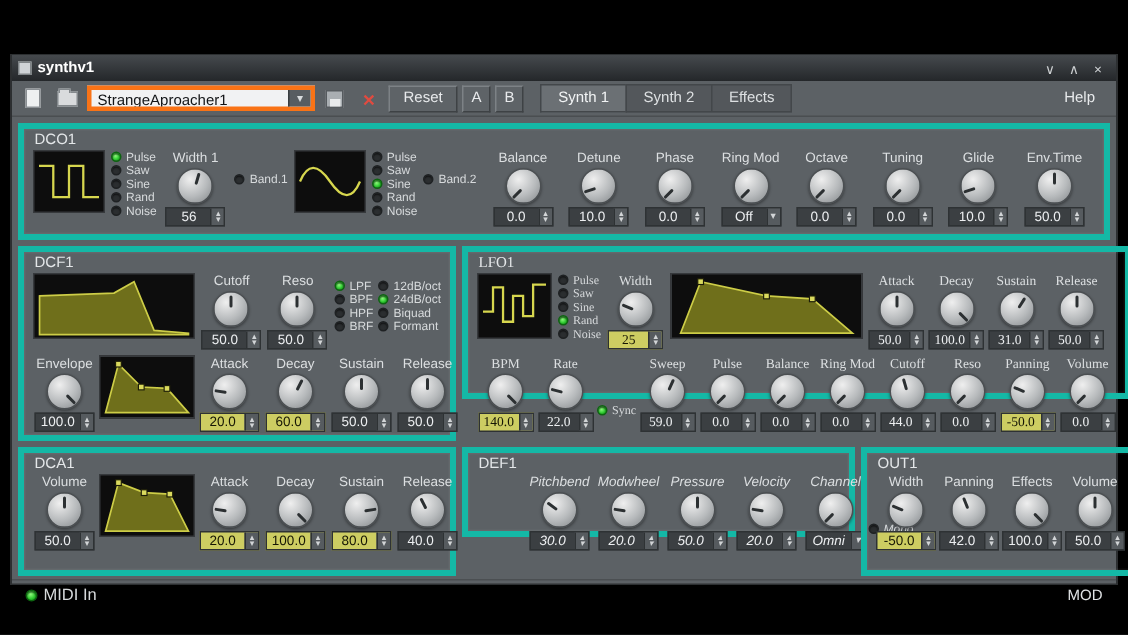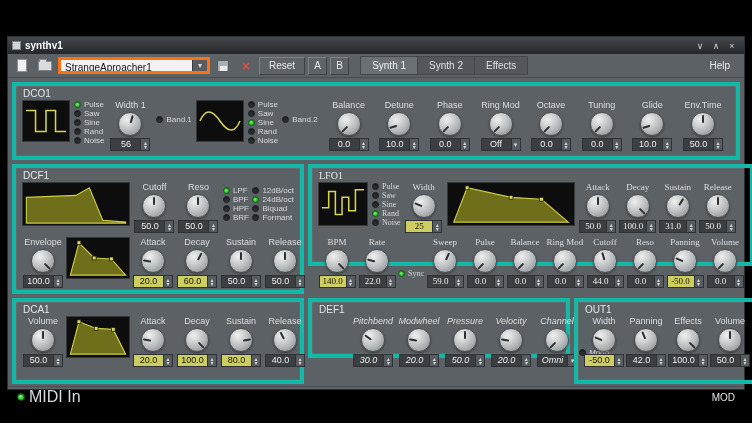--- a/index.html
+++ b/index.html
@@ -89,21 +89,21 @@
   .g-def1 .grow{justify-content:space-between;gap:0;font-style:italic;}
   .g-def1 .kg{width:44px;}
   .mono{margin-top:32px;}
   .g-out1 .grow{justify-content:space-between;gap:0;}
   .g-out1 .kg{width:40px;}
 
   
   .statusbar{height:21px;display:flex;align-items:center;padding:0 9px;border-top:1px solid #4b4f52;flex:0 0 auto;}
   .statusbar .radio-col{flex-direction:row;}
   .statusbar .radio{height:12px;gap:4px;}
-  .statusbar .rlabel{font-size:16px;}
+  .statusbar .rlabel{font-size:11px;}
   .statusbar .led{width:8px;height:8px;}
   .mod{margin-left:auto;font-size:10px;color:#e0e3e5;}
 </style>
 </head>
 <body>
 
 <div class="screen">
   <div class="window">
 
     <div class="titlebar">

